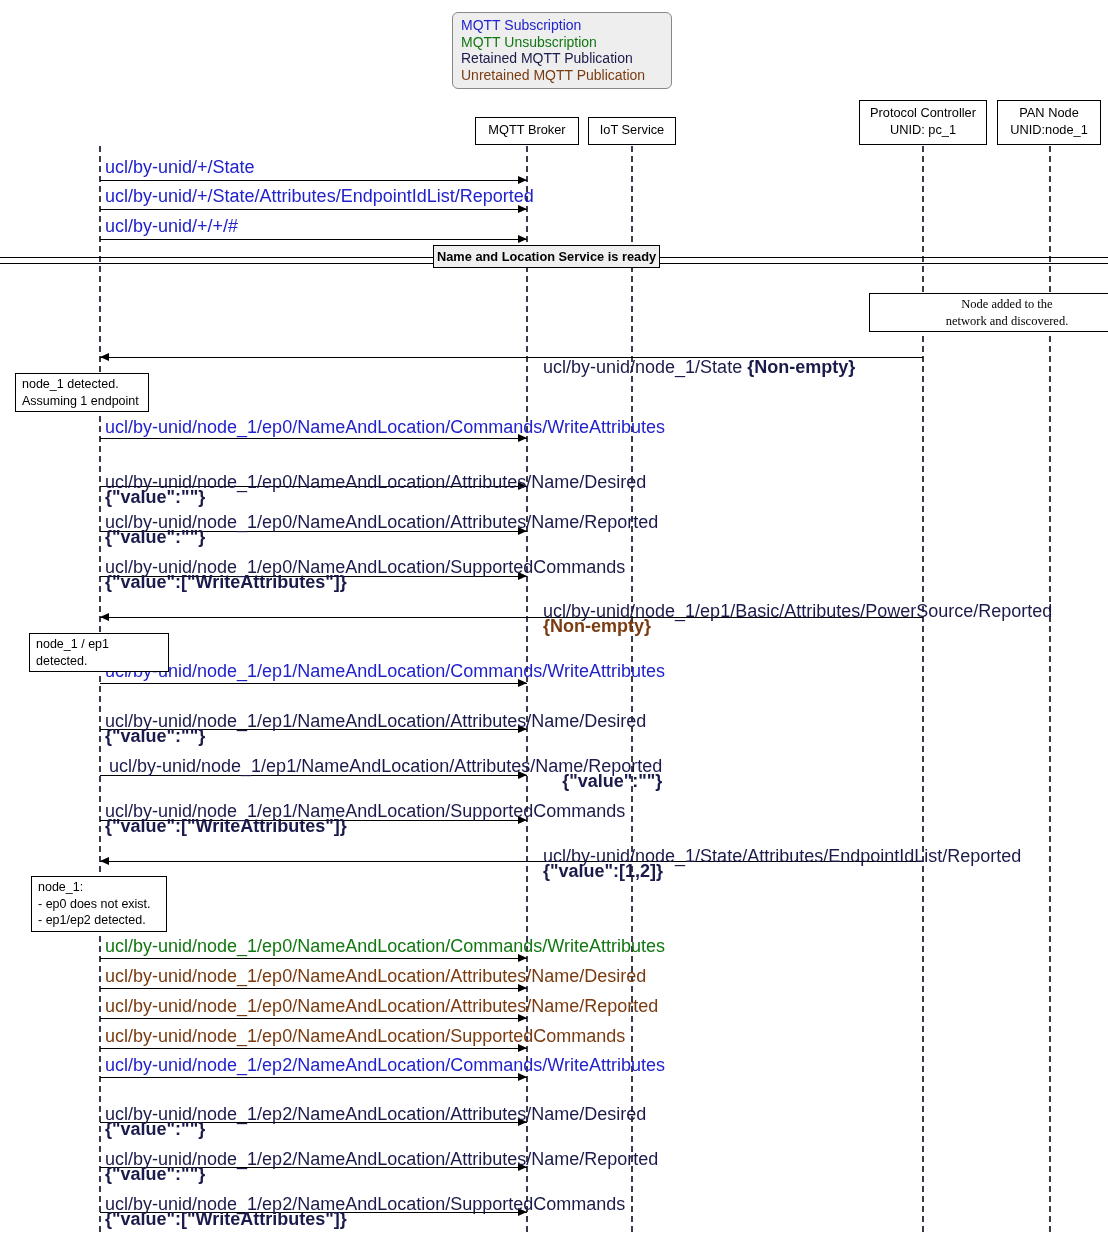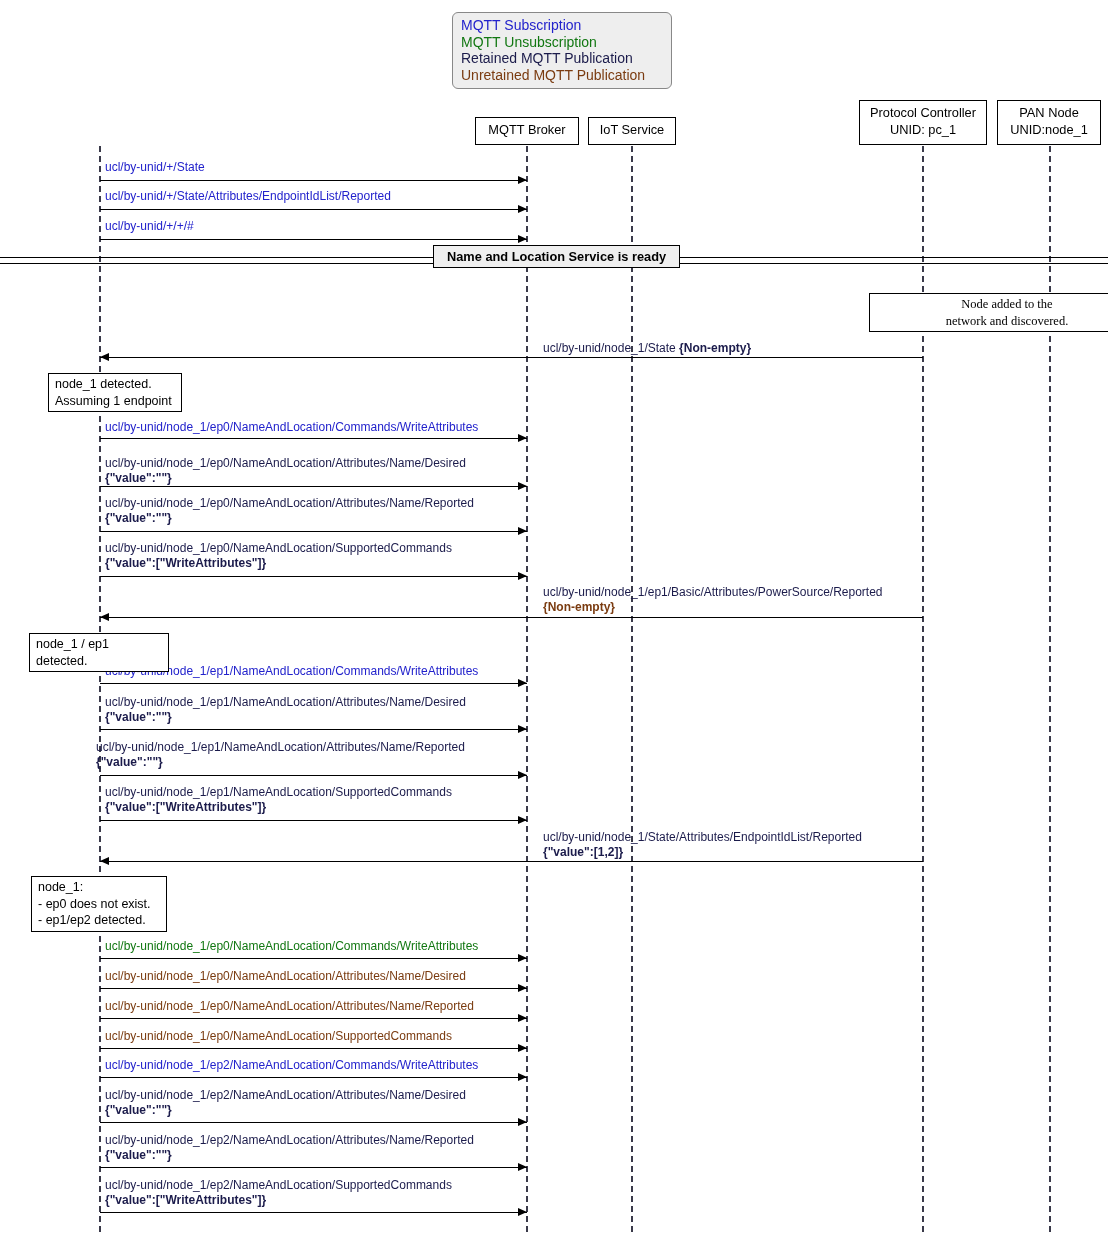--- a/index.html
+++ b/index.html
@@ -58,47 +58,47 @@
 
   
   .divider-lines{position:absolute;left:0;width:1108px;height:7px;}
   .divider-lines .dl{position:absolute;left:0;width:1108px;height:0;border-top:1.6px solid #000;}
   .divider-label{
     position:absolute;
     background:#efefef;
     border:1.6px solid #000;
     font-weight:bold;
     font-size:12.8px;
-    padding:3px 13px;
+    padding:3px 3px;
     z-index:6;
     white-space:nowrap;
   }
   .msg-line{
     position:absolute;
     height:0;
     border-top:1.4px solid #000;
   }
   .arrowhead{
     position:absolute;
     width:0;height:0;
     border-top:4.5px solid transparent;
     border-bottom:4.5px solid transparent;
   }
   .arrowhead.right{border-left:9px solid #000;}
   .arrowhead.left{border-right:9px solid #000;}
   .msg-label{
     position:absolute;
     white-space:nowrap;
-    font-size:12px;
+    font-size:18px;
     line-height:15px;
   }
   .payload{font-weight:bold;}
   .c-sub{color:#2222cc;}
   .c-unsub{color:#117711;}
-  .c-ret{color:#1b1b4b;}
+  .c-ret{color:#1b1b4b;margin-top:19px;}
   .c-unret{color:#7a3b10;}
 </style>
 </head>
 <body>
 
 <div id="canvas">
     <div class="lifeline" style="left: 99px; top: 146px; height: 1086px;"></div>
     <div class="lifeline" style="left: 526px; top: 146px; height: 1086px;"></div>
     <div class="lifeline" style="left: 631px; top: 146px; height: 1086px;"></div>
     <div class="lifeline" style="left: 922px; top: 146px; height: 1086px;"></div>
@@ -123,21 +123,21 @@
       <div style="color: rgb(27, 27, 75);">Retained MQTT Publication</div>
       <div style="color: rgb(122, 59, 16);">Unretained MQTT Publication</div>
     </div>
     <div class="divider-lines" style="top: 257px;">
       <div class="dl" style="top: 0px;"></div>
       <div class="dl" style="top: 6px;"></div>
     </div>
     <div class="divider-label" style="left: 433px; top: 245px;">Name and Location Service is ready</div>
     <div class="note" style="left: 869px; top: 293px; width: 276px; text-align: center; font-family: Liberation Serif, serif;">Node added to the
 network and discovered.</div>
-    <div class="note" style="left: 48px; top: 373px; width: 134px;">node_1 detected.
+    <div class="note" style="left: 15px; top: 373px; width: 134px;">node_1 detected.
 Assuming 1 endpoint</div>
     <div class="note" style="left: 29px; top: 633px; width: 140px;">node_1 / ep1 detected.</div>
     <div class="note" style="left: 31px; top: 876px; width: 136px;">node_1:
 - ep0 does not exist.
 - ep1/ep2 detected.</div>
     <div class="msg-line" style="left: 100px; top: 180px; width: 427px;"></div>
     <div class="arrowhead right" style="top: 176px; left: 518px;"></div>
     <div class="msg-label c-sub" style="top: 160px; left: 105px;"><span>ucl/by-unid/+/State</span></div>
     <div class="msg-line" style="left: 100px; top: 209px; width: 427px;"></div>
     <div class="arrowhead right" style="top: 205px; left: 518px;"></div>
@@ -164,21 +164,21 @@
     <div class="arrowhead left" style="top: 613px; left: 100px;"></div>
     <div class="msg-label c-ret" style="top: 585px; left: 543px;"><span>ucl/by-unid/node_1/ep1/Basic/Attributes/PowerSource/Reported</span><br><span class="payload c-unret">{Non-empty}</span></div>
     <div class="msg-line" style="left: 100px; top: 683px; width: 427px;"></div>
     <div class="arrowhead right" style="top: 679px; left: 518px;"></div>
     <div class="msg-label c-sub" style="top: 664px; left: 105px;"><span>ucl/by-unid/node_1/ep1/NameAndLocation/Commands/WriteAttributes</span></div>
     <div class="msg-line" style="left: 100px; top: 729px; width: 427px;"></div>
     <div class="arrowhead right" style="top: 725px; left: 518px;"></div>
     <div class="msg-label c-ret" style="top: 695px; left: 105px;"><span>ucl/by-unid/node_1/ep1/NameAndLocation/Attributes/Name/Desired</span><br><span class="payload">{"value":""}</span></div>
     <div class="msg-line" style="left: 100px; top: 775px; width: 427px;"></div>
     <div class="arrowhead right" style="top: 771px; left: 518px;"></div>
-    <div class="msg-label c-ret" style="top: 740px; left: 96px;"><span>ucl/by-unid/node_1/ep1/NameAndLocation/Attributes/Name/Reported</span><br><span class="payload">{"value":""}</span></div>
+    <div class="msg-label c-ret" style="top: 740px; left: 109px; text-align: right;"><span>ucl/by-unid/node_1/ep1/NameAndLocation/Attributes/Name/Reported</span><br><span class="payload">{"value":""}</span></div>
     <div class="msg-line" style="left: 100px; top: 820px; width: 427px;"></div>
     <div class="arrowhead right" style="top: 816px; left: 518px;"></div>
     <div class="msg-label c-ret" style="top: 785px; left: 105px;"><span>ucl/by-unid/node_1/ep1/NameAndLocation/SupportedCommands</span><br><span class="payload">{"value":["WriteAttributes"]}</span></div>
     <div class="msg-line" style="left: 100px; top: 861px; width: 823px;"></div>
     <div class="arrowhead left" style="top: 857px; left: 100px;"></div>
     <div class="msg-label c-ret" style="top: 830px; left: 543px;"><span>ucl/by-unid/node_1/State/Attributes/EndpointIdList/Reported</span><br><span class="payload">{"value":[1,2]}</span></div>
     <div class="msg-line" style="left: 100px; top: 958px; width: 427px;"></div>
     <div class="arrowhead right" style="top: 954px; left: 518px;"></div>
     <div class="msg-label c-unsub" style="top: 939px; left: 105px;"><span>ucl/by-unid/node_1/ep0/NameAndLocation/Commands/WriteAttributes</span></div>
     <div class="msg-line" style="left: 100px; top: 988px; width: 427px;"></div>

